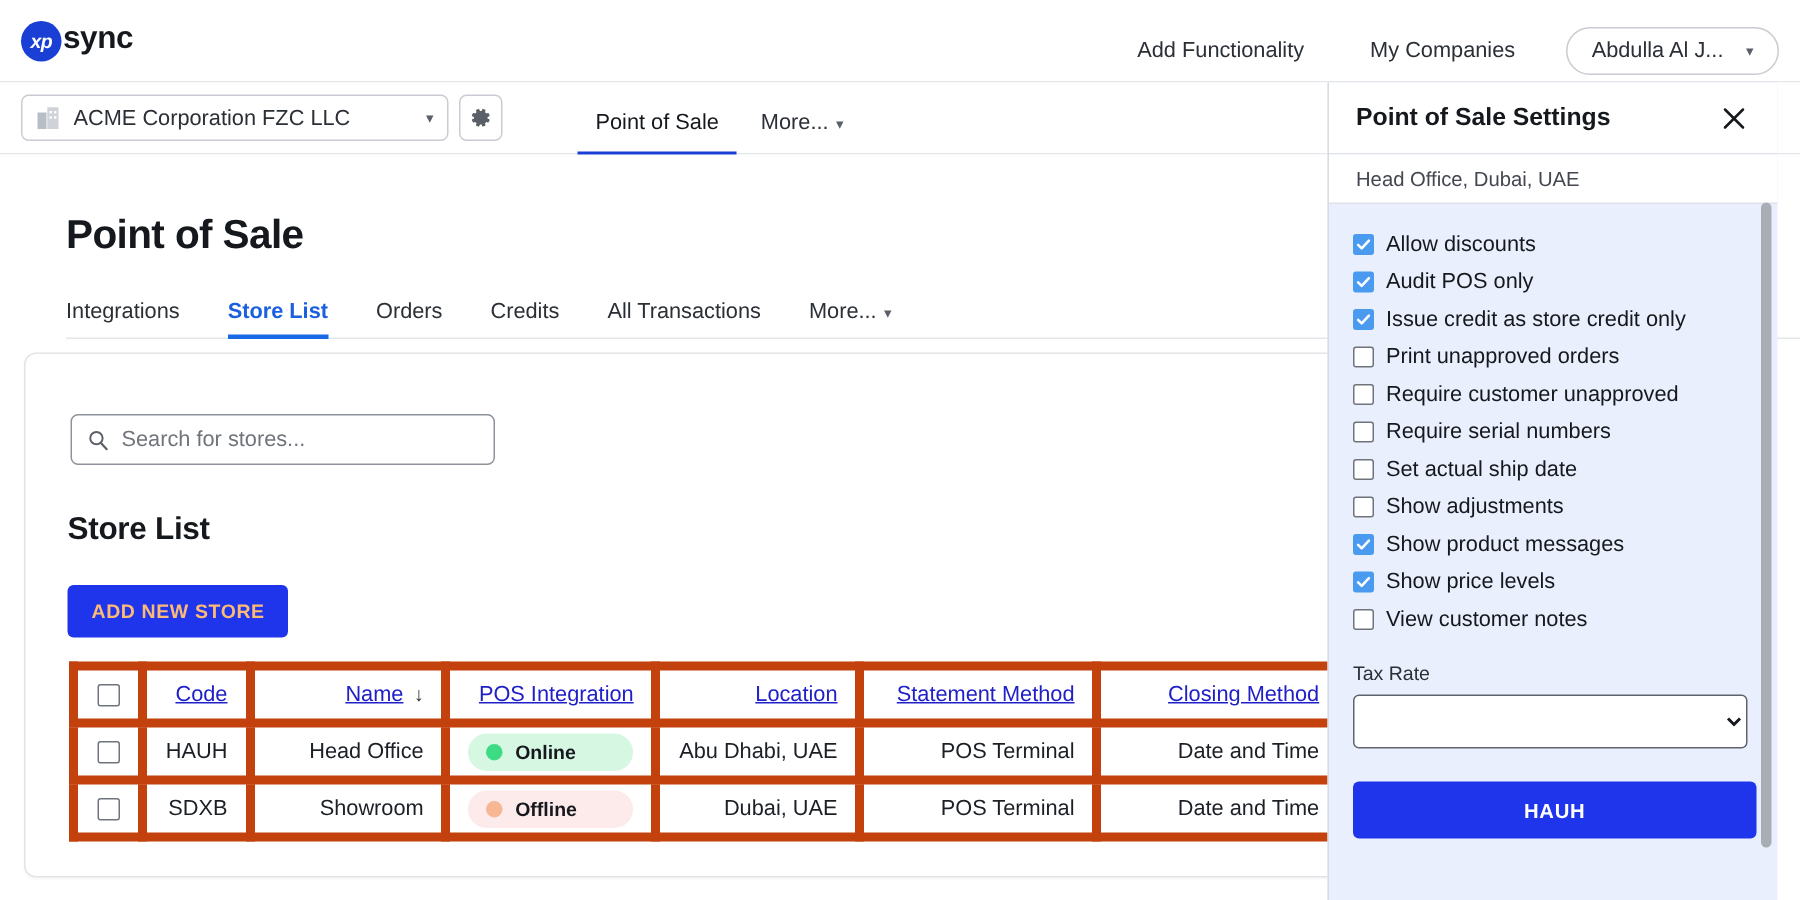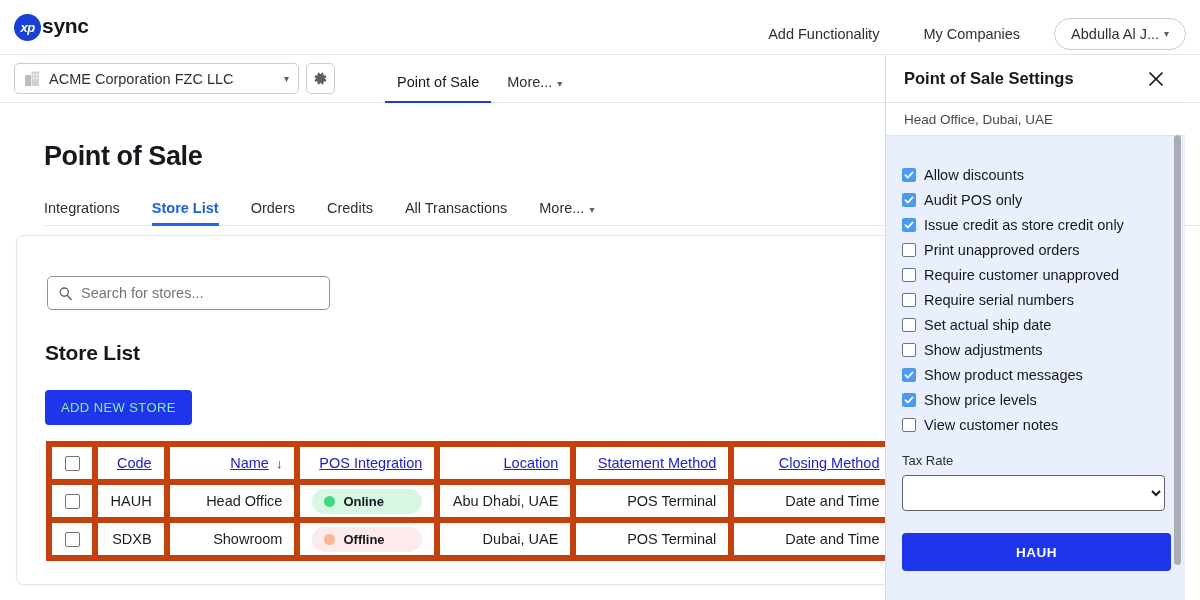--- a/index.html
+++ b/index.html
@@ -26,21 +26,21 @@
     display: flex; align-items: center; justify-content: center;
     letter-spacing: -0.5px;
   }
   .logo-text { font-size: 21px; font-weight: bold; margin-left: 1px; letter-spacing: -0.3px; color: #15181d; }
 
   .topnav { position: absolute; right: 14px; top: 0; height: 67px; display: flex; align-items: center; gap: 0; }
   .topnav-link {
     font-size: 14.5px; color: #2b2f36; padding: 0 22px; cursor: pointer; white-space: nowrap;
   }
   .user-chip {
-    display: flex; align-items: center; gap: 0;
+    display: flex; align-items: center; gap: 10px;
     border: 1px solid #c9ccd2; border-radius: 20px;
     height: 32px; padding: 0 16px; margin-left: 12px;
     font-size: 14.5px; color: #2b2f36; cursor: pointer; background: #fff;
   }
 
   
   .secondbar {
     position: absolute; top: 55px; left: 0; width: 1200px; height: 48px;
     background: #fff; border-bottom: 1px solid #e4e6ea;
     display: flex; align-items: center;
@@ -96,22 +96,22 @@
   .search-input {
     border: none; outline: none; background: transparent; flex: 1;
     font-size: 14.5px; font-family: "Liberation Sans", sans-serif; color: #2b2f36;
     margin-left: 8px;
   }
   .search-input::placeholder { color: #70757d; }
   .list-title { position: absolute; top: 105px; left: 28px; font-size: 21px; font-weight: bold; color: #15181d; letter-spacing: -0.2px; }
   .add-btn {
     position: absolute; top: 154px; left: 28px;
     height: 35px; padding: 0 16px;
-    background: #1f35ec; color: #86efac; border: none; border-radius: 4px;
-    font-size: 13px; font-weight: normal; letter-spacing: 0.4px;
+    background: #1f35ec; color: #fdba74; border: none; border-radius: 4px;
+    font-size: 13px; font-weight: bold; letter-spacing: 0.4px;
     font-family: "Liberation Sans", sans-serif; cursor: pointer;
   }
 
   table.stores { position: absolute; top: 205px; left: 29px; border-collapse: collapse; table-layout: fixed; }
   table.stores th, table.stores td {
     border: 6px solid #c2410c; height: 38px; padding: 0 12px;
     font-size: 14.5px; text-align: right; font-weight: normal; color: #1b1f26;
     white-space: nowrap; overflow: hidden;
   }
   table.stores th { background: #fff; }
@@ -151,21 +151,21 @@
     height: 48px; background: #fff; border-bottom: 1px solid #dfe2e8;
     display: flex; align-items: center; padding: 0 16px 0 18px;
   }
   .panel-title { font-size: 16.5px; font-weight: bold; color: #15181d; flex: 1; }
   .panel-close { width: 26px; height: 26px; display: flex; align-items: center; justify-content: center; cursor: pointer; }
   .panel-sub {
     height: 33px; background: #fff; display: flex; align-items: center;
     padding: 0 18px; font-size: 13.5px; color: #43474f;
     border-bottom: 1px solid #dfe2e8;
   }
-  .panel-body { padding: 26px 18px 0 16px; position: relative; }
+  .panel-body { padding: 14px 18px 0 16px; position: relative; }
   .opt { display: flex; align-items: center; height: 25px; cursor: pointer; }
   .opt-box {
     width: 14px; height: 14px; border-radius: 2px; flex: none; margin-right: 8px;
     border: 1.5px solid #6f747c; background: #fff;
     display: flex; align-items: center; justify-content: center;
   }
   .opt-box.on { background: #4a9af0; border-color: #4a9af0; }
   .opt-label { font-size: 14.5px; color: #15181d; white-space: nowrap; }
   .field-label { font-size: 13px; color: #2b2f36; margin: 16px 0 7px 0; }
   .tax-select {

